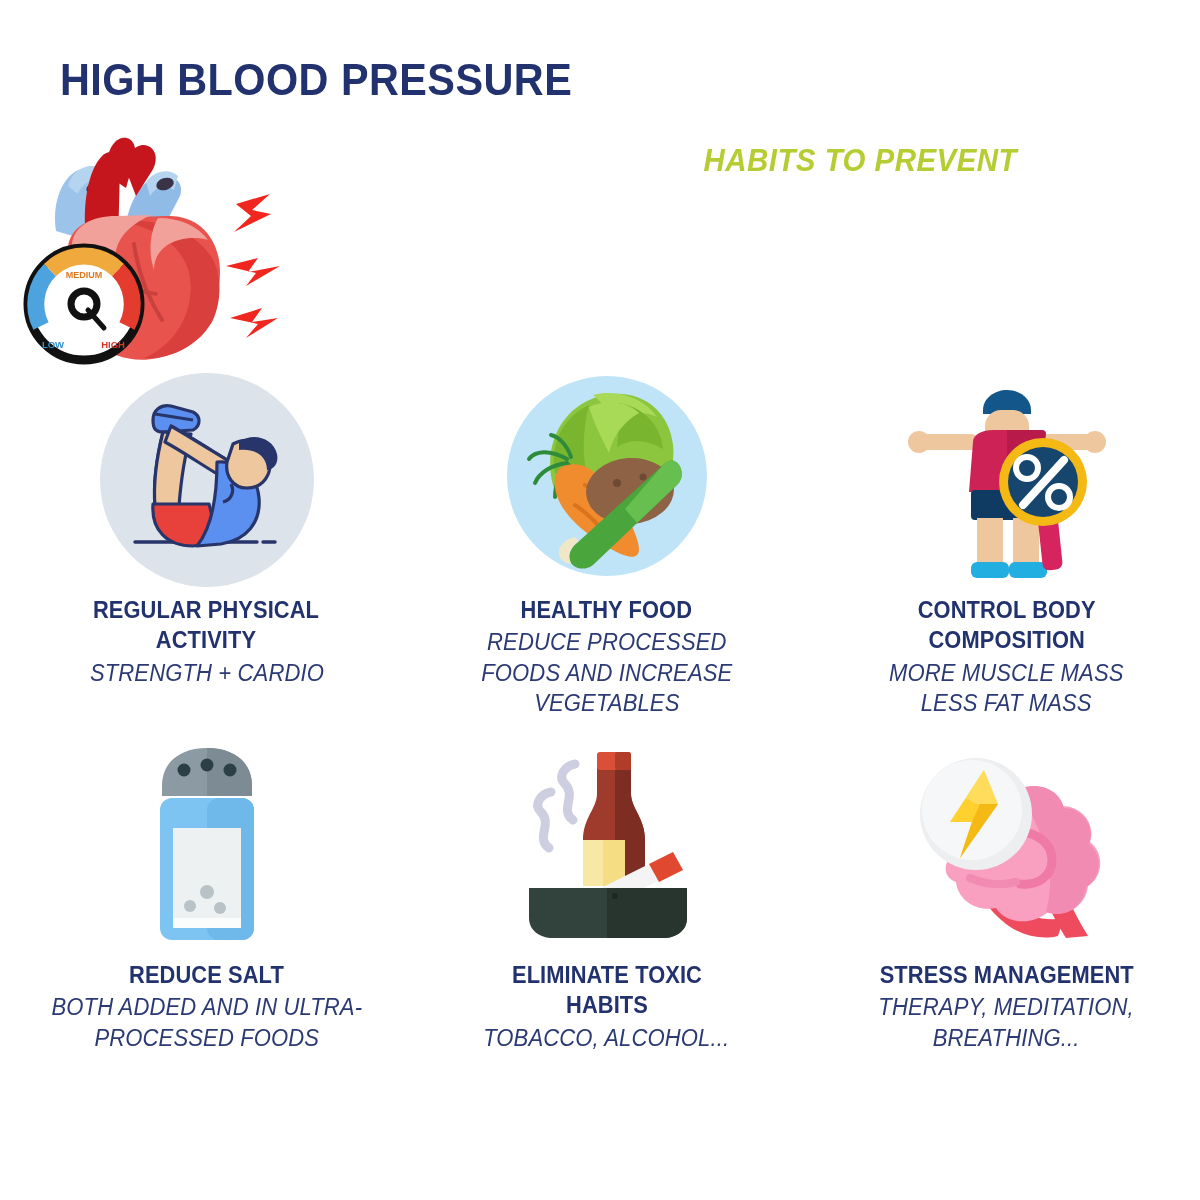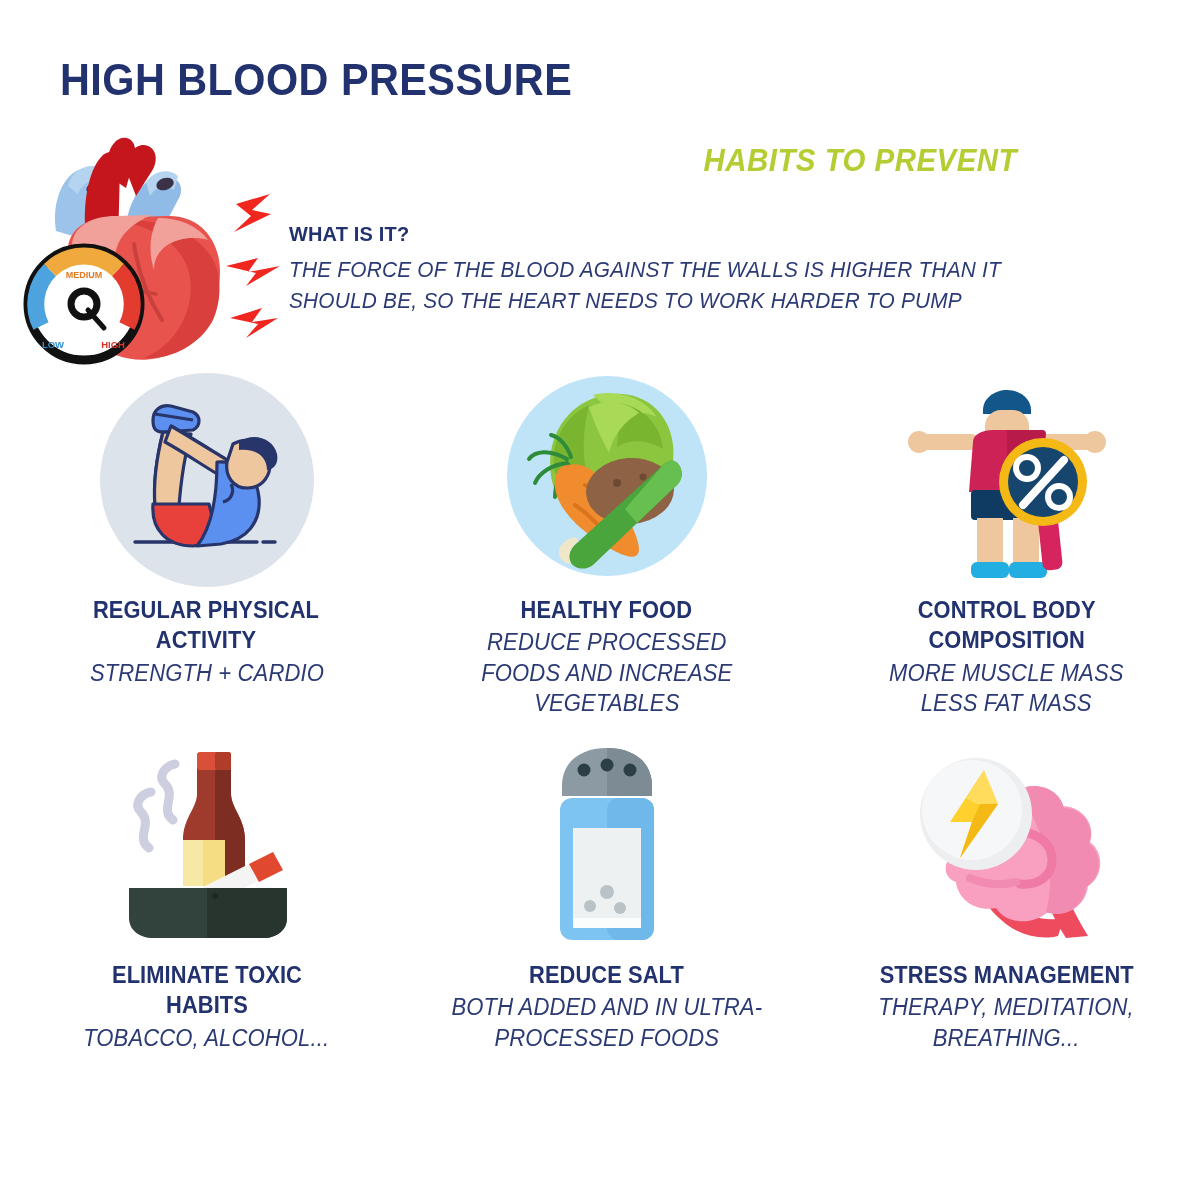--- a/index.html
+++ b/index.html
@@ -112,27 +112,20 @@
         <path d="M 34 -34 A 48 48 0 0 1 43 22" fill="none" stroke="#e33b2e" stroke-width="17"></path>
         <text x="0" y="-26" font-size="9" font-weight="700" fill="#e07a1f" text-anchor="middle" font-family="'Liberation Sans',sans-serif">MEDIUM</text>
         <text x="-31" y="44" font-size="9.5" font-weight="700" fill="#2f8fd0" text-anchor="middle" font-family="'Liberation Sans',sans-serif">LOW</text>
         <text x="29" y="44" font-size="9.5" font-weight="700" fill="#d8342a" text-anchor="middle" font-family="'Liberation Sans',sans-serif">HIGH</text>
         <circle cx="0" cy="0" r="13" fill="none" stroke="#111111" stroke-width="7"></circle>
         <line x1="4" y1="6" x2="20" y2="24" stroke="#111111" stroke-width="5" stroke-linecap="round"></line>
       </g>
     </svg>
   </div>
 
-  <div class="what-block">
-    <div class="what-title">WHAT IS IT?</div>
-    <div class="what-body">
-      <span>THE FORCE OF THE BLOOD AGAINST THE WALLS IS HIGHER THAN IT</span>
-      <span class="l2">SHOULD BE, SO THE HEART NEEDS TO WORK HARDER TO PUMP</span>
-    </div>
-  </div>
 
   <div class="grid">
 
     <div class="cell">
       <div class="icon-box">
         <svg width="220" height="220" viewBox="0 0 220 220" xmlns="http://www.w3.org/2000/svg">
           <circle cx="110" cy="110" r="107" fill="#dde3ea"></circle>
 
           <line x1="38" y1="172" x2="160" y2="172" stroke="#27356b" stroke-width="3.5" stroke-linecap="round"></line>
           <line x1="166" y1="172" x2="178" y2="172" stroke="#27356b" stroke-width="3.5" stroke-linecap="round"></line>
@@ -245,52 +238,20 @@
         <span>COMPOSITION</span>
       </div>
       <div class="cap-sub">
         <span>MORE MUSCLE MASS</span><br>
         <span>LESS FAT MASS</span>
       </div>
     </div>
 
     <div class="cell r2">
       <div class="icon-box">
-        <svg width="220" height="215" viewBox="0 0 220 215" xmlns="http://www.w3.org/2000/svg">
-
-          <path d="M52 108 C38 98 56 84 44 72 C36 64 44 54 54 52" stroke="#cdcfe0" stroke-width="9" fill="none" stroke-linecap="round"></path>
-          <path d="M76 80 C62 70 80 56 68 44 C60 36 68 26 78 24" stroke="#cdcfe0" stroke-width="9" fill="none" stroke-linecap="round"></path>
-
-          <path d="M100 14 L134 14 L134 54 C134 68 148 78 148 100 L148 146 L86 146 L86 100 C86 78 100 68 100 54 Z" fill="#9e3b2c"></path>
-          <path d="M118 14 L134 14 L134 54 C134 68 148 78 148 100 L148 146 L118 146 Z" fill="#7e2d22"></path>
-          <rect x="100" y="12" width="34" height="18" rx="3" fill="#d94f37"></rect>
-          <rect x="118" y="12" width="16" height="18" rx="3" fill="#b03c2a"></rect>
-
-          <rect x="86" y="100" width="42" height="46" fill="#f5dd84"></rect>
-          <rect x="86" y="100" width="20" height="46" fill="#f7e8a6"></rect>
-
-          <path d="M104 148 L176 112 L186 130 L112 164 Z" fill="#f4f4f4"></path>
-          <path d="M152 124 L176 112 L186 130 L162 142 Z" fill="#e0482f"></path>
-
-          <path d="M32 148 L190 148 L190 178 C190 190 180 198 166 198 L56 198 C42 198 32 190 32 178 Z" fill="#32423c"></path>
-          <path d="M110 148 L190 148 L190 178 C190 190 180 198 166 198 L110 198 Z" fill="#28352f"></path>
-          <circle cx="118" cy="156" r="3" fill="#1d2824"></circle>
-        </svg>
-      </div>
-      <div class="cap-title">
-        <span>ELIMINATE TOXIC</span><br>
-        <span>HABITS</span>
-      </div>
-      <div class="cap-sub">
-        <span>TOBACCO, ALCOHOL...</span>
-      </div>
-    </div>
-
-    <div class="cell r2">
-      <div class="icon-box">
         <svg width="150" height="215" viewBox="0 0 150 215" xmlns="http://www.w3.org/2000/svg">
 
           <path d="M30 46 C30 22 48 8 75 8 C102 8 120 22 120 46 L120 56 L30 56 Z" fill="#8b9aa3"></path>
           <path d="M75 8 C102 8 120 22 120 46 L120 56 L75 56 Z" fill="#7d8b94"></path>
           <circle cx="52" cy="30" r="6.5" fill="#2c3e46"></circle>
           <circle cx="75" cy="25" r="6.5" fill="#2c3e46"></circle>
           <circle cx="98" cy="30" r="6.5" fill="#2c3e46"></circle>
 
           <rect x="28" y="58" width="94" height="142" rx="12" fill="#7ec4f2"></rect>
           <rect x="75" y="58" width="47" height="142" rx="12" fill="#6fb9ea"></rect>
@@ -308,20 +269,52 @@
         <span>REDUCE SALT</span>
       </div>
       <div class="cap-sub">
         <span>BOTH ADDED AND IN ULTRA-</span><br>
         <span>PROCESSED FOODS</span>
       </div>
     </div>
 
     <div class="cell r2">
       <div class="icon-box">
+        <svg width="220" height="215" viewBox="0 0 220 215" xmlns="http://www.w3.org/2000/svg">
+
+          <path d="M52 108 C38 98 56 84 44 72 C36 64 44 54 54 52" stroke="#cdcfe0" stroke-width="9" fill="none" stroke-linecap="round"></path>
+          <path d="M76 80 C62 70 80 56 68 44 C60 36 68 26 78 24" stroke="#cdcfe0" stroke-width="9" fill="none" stroke-linecap="round"></path>
+
+          <path d="M100 14 L134 14 L134 54 C134 68 148 78 148 100 L148 146 L86 146 L86 100 C86 78 100 68 100 54 Z" fill="#9e3b2c"></path>
+          <path d="M118 14 L134 14 L134 54 C134 68 148 78 148 100 L148 146 L118 146 Z" fill="#7e2d22"></path>
+          <rect x="100" y="12" width="34" height="18" rx="3" fill="#d94f37"></rect>
+          <rect x="118" y="12" width="16" height="18" rx="3" fill="#b03c2a"></rect>
+
+          <rect x="86" y="100" width="42" height="46" fill="#f5dd84"></rect>
+          <rect x="86" y="100" width="20" height="46" fill="#f7e8a6"></rect>
+
+          <path d="M104 148 L176 112 L186 130 L112 164 Z" fill="#f4f4f4"></path>
+          <path d="M152 124 L176 112 L186 130 L162 142 Z" fill="#e0482f"></path>
+
+          <path d="M32 148 L190 148 L190 178 C190 190 180 198 166 198 L56 198 C42 198 32 190 32 178 Z" fill="#32423c"></path>
+          <path d="M110 148 L190 148 L190 178 C190 190 180 198 166 198 L110 198 Z" fill="#28352f"></path>
+          <circle cx="118" cy="156" r="3" fill="#1d2824"></circle>
+        </svg>
+      </div>
+      <div class="cap-title">
+        <span>ELIMINATE TOXIC</span><br>
+        <span>HABITS</span>
+      </div>
+      <div class="cap-sub">
+        <span>TOBACCO, ALCOHOL...</span>
+      </div>
+    </div>
+
+    <div class="cell r2">
+      <div class="icon-box">
         <svg width="230" height="215" viewBox="0 0 230 215" xmlns="http://www.w3.org/2000/svg">
 
           <path d="M78 128 C84 152 96 170 114 184 C130 196 150 200 166 196 L172 178 C152 182 132 176 118 162 C106 150 100 138 98 126 Z" fill="#ef4b5e"></path>
           <path d="M150 150 C158 170 166 186 174 198 L196 196 C186 180 178 164 172 148 Z" fill="#ef4b5e"></path>
 
           <path d="M60 116 C42 112 38 92 52 80 C50 64 66 54 80 60 C88 44 110 40 122 52 C140 40 164 48 170 66 C190 66 204 84 198 102 C212 112 212 136 196 146 C194 166 174 178 156 172 C140 186 114 184 104 168 C84 172 66 160 64 142 C52 138 50 124 60 116 Z" fill="#f9a0c0"></path>
           <path d="M126 50 C146 40 168 50 172 68 C190 68 204 86 197 104 C211 114 210 138 194 147 C192 167 172 179 154 172 C160 152 160 122 150 98 C142 78 134 62 126 50 Z" fill="#f28bb1"></path>
 
           <path d="M96 72 C110 76 118 88 116 102 C114 116 102 124 88 122" stroke="#f28bb1" stroke-width="8" fill="none" stroke-linecap="round"></path>
           <path d="M126 92 C146 92 160 104 160 120 C160 136 146 146 128 144" stroke="#ef7aa6" stroke-width="9" fill="none" stroke-linecap="round"></path>

